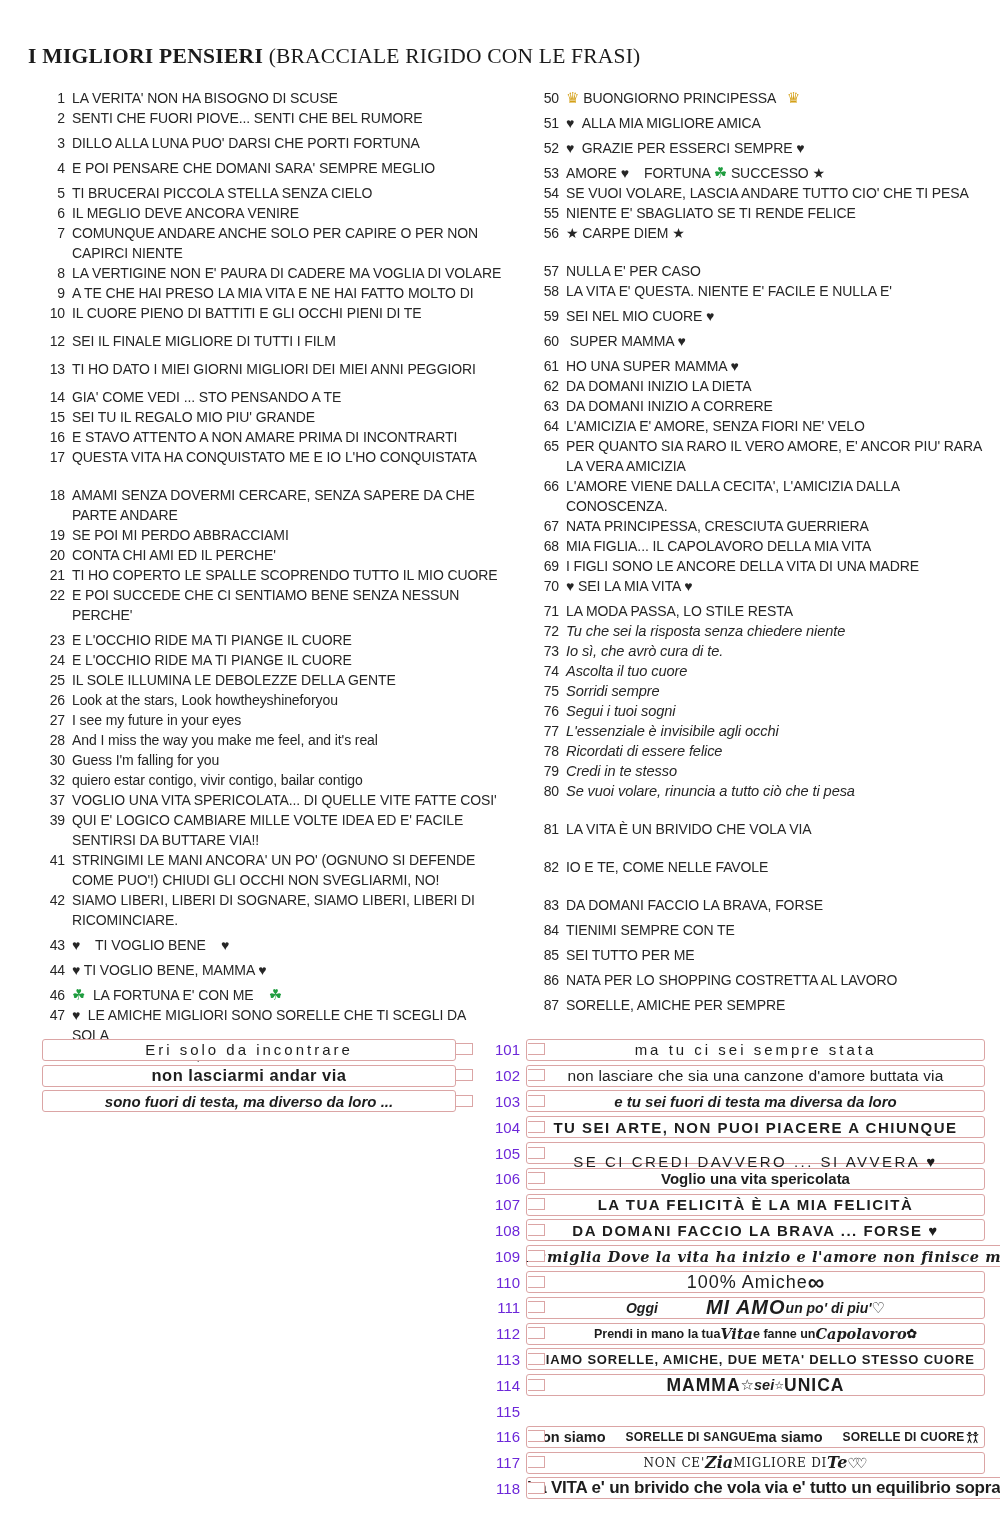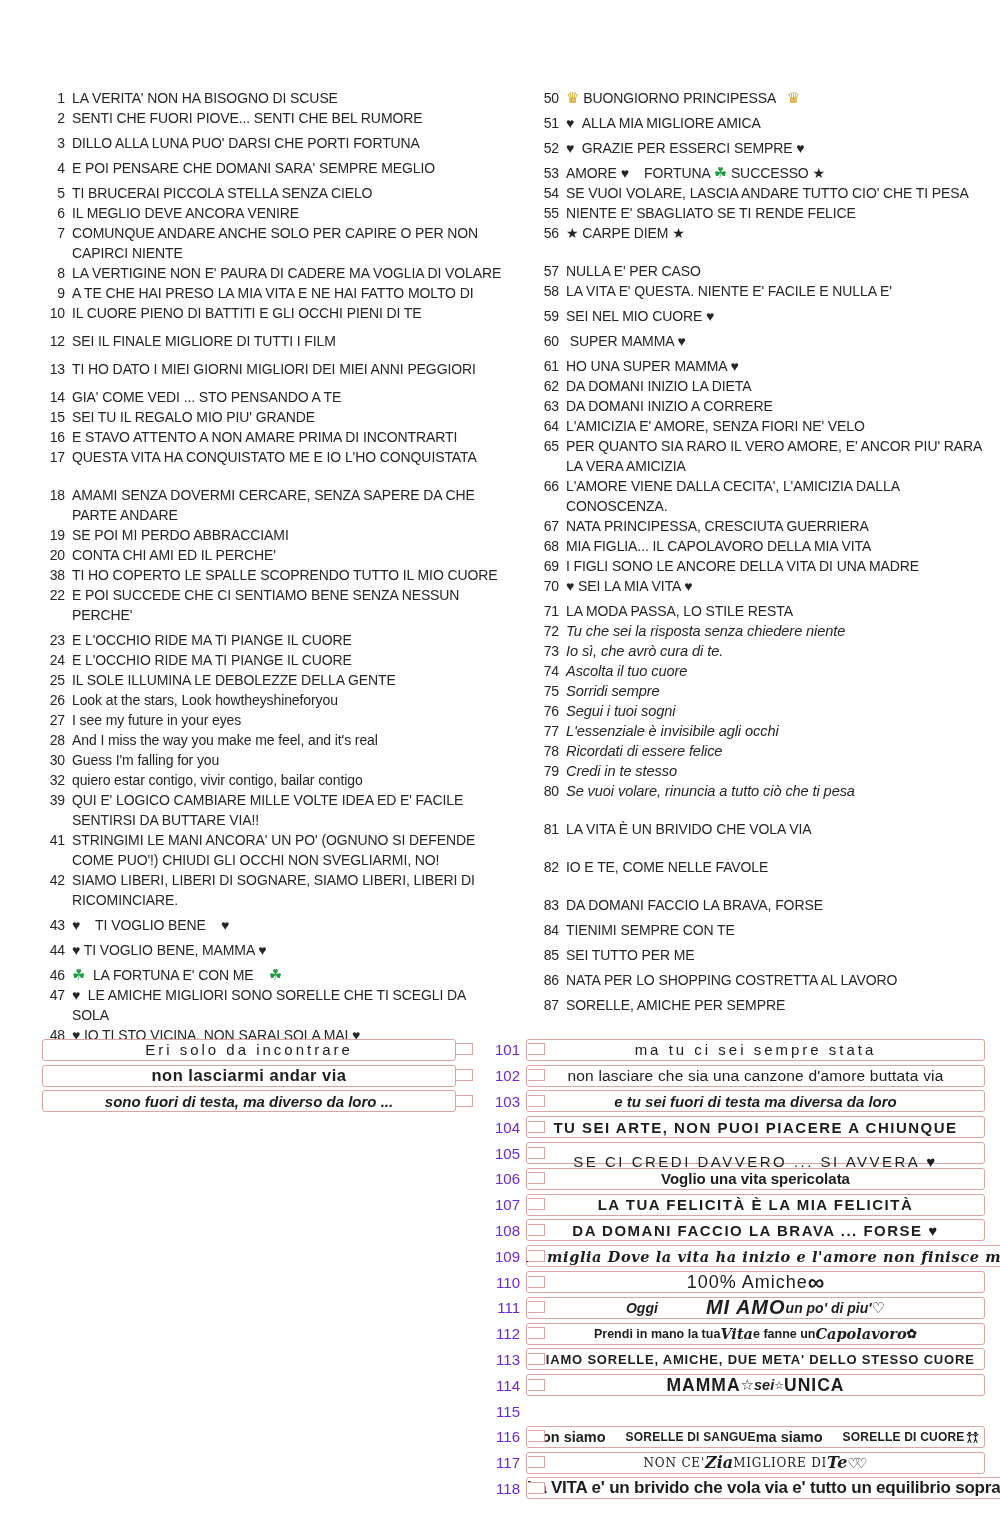--- a/index.html
+++ b/index.html
@@ -63,20 +63,23 @@
   .ps-scr2{font-family:"DejaVu Serif",serif;font-style:italic;font-weight:bold;font-size:16px;}
   .ps-wh{font-size:15px;}
   .ps-wh2{font-size:14px;letter-spacing:-5px;padding-right:5px;}
   .ps-big{font-size:18px;letter-spacing:1px;}
   .ps-inf{font-size:23px;font-weight:bold;line-height:1;}
 </style>
 </head>
 <body>
 
 <div class="page">
+  <div class="title">
+    <span class="title-main">I MIGLIORI PENSIERI</span><span class="title-sub"> (BRACCIALE RIGIDO CON LE FRASI)</span>
+  </div>
   <div class="col colL" id="col-left">
       <div class="li">
         <span class="num">1</span>
         <div class="txt">LA VERITA' NON HA BISOGNO DI SCUSE</div>
       </div>
       <div class="li">
         <span class="num">2</span>
         <div class="txt">SENTI CHE FUORI PIOVE... SENTI CHE BEL RUMORE</div>
       </div>
       <div class="li g1">
@@ -141,21 +144,21 @@
       </div>
       <div class="li">
         <span class="num">19</span>
         <div class="txt">SE POI MI PERDO ABBRACCIAMI</div>
       </div>
       <div class="li">
         <span class="num">20</span>
         <div class="txt">CONTA CHI AMI ED IL PERCHE'</div>
       </div>
       <div class="li">
-        <span class="num">38</span>
+        <span class="num">21</span>
         <div class="txt">TI HO COPERTO LE SPALLE SCOPRENDO TUTTO IL MIO CUORE</div>
       </div>
       <div class="li">
         <span class="num">22</span>
         <div class="txt">E POI SUCCEDE CHE CI SENTIAMO BENE SENZA NESSUN PERCHE'</div>
       </div>
       <div class="li g1">
         <span class="num">23</span>
         <div class="txt">E L'OCCHIO RIDE MA TI PIANGE IL CUORE</div>
       </div>
@@ -179,20 +182,24 @@
         <span class="num">28</span>
         <div class="txt">And I miss the way you make me feel, and it's real</div>
       </div>
       <div class="li">
         <span class="num">30</span>
         <div class="txt">Guess I'm falling for you</div>
       </div>
       <div class="li">
         <span class="num">32</span>
         <div class="txt">quiero estar contigo, vivir contigo, bailar contigo</div>
+      </div>
+      <div class="li">
+        <span class="num">37</span>
+        <div class="txt">VOGLIO UNA VITA SPERICOLATA... DI QUELLE VITE FATTE COSI'</div>
       </div>
       <div class="li">
         <span class="num">39</span>
         <div class="txt">QUI E' LOGICO CAMBIARE MILLE VOLTE IDEA ED E' FACILE SENTIRSI DA BUTTARE VIA!!</div>
       </div>
       <div class="li">
         <span class="num">41</span>
         <div class="txt">STRINGIMI LE MANI ANCORA' UN PO' (OGNUNO SI DEFENDE COME PUO'!) CHIUDI GLI OCCHI NON SVEGLIARMI, NO!</div>
       </div>
       <div class="li">

